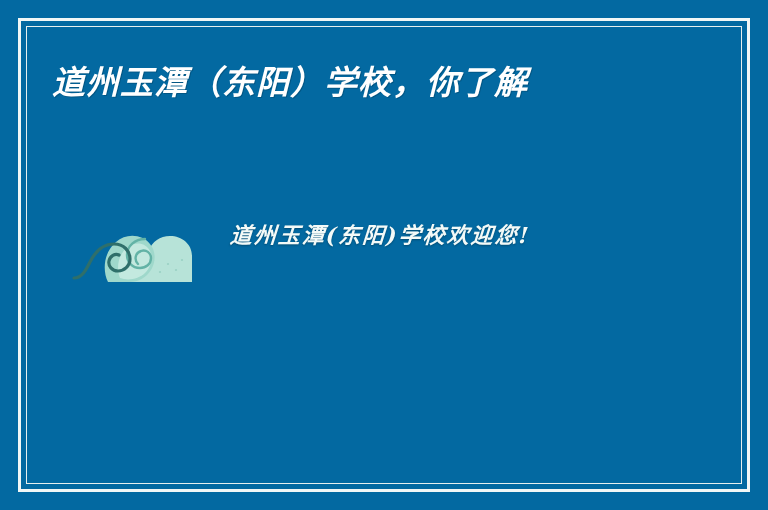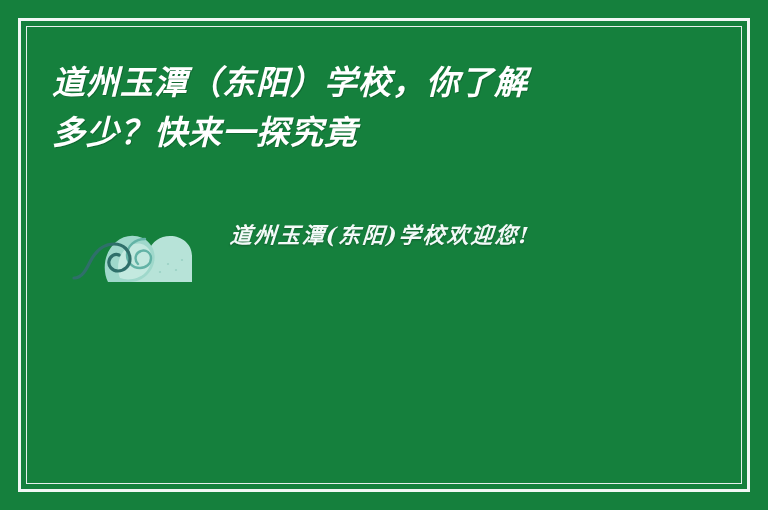--- a/index.html
+++ b/index.html
@@ -12,21 +12,21 @@
     width: 768px;
     height: 510px;
     overflow: hidden;
     font-family: "Liberation Sans", "DejaVu Sans", sans-serif;
   }
 
   #poster {
     position: relative;
     width: 768px;
     height: 510px;
-    background: #15803d;
+    background: #0369a1;
     box-sizing: border-box;
     overflow: hidden;
   }
 
   
   .frame-outer {
     position: absolute;
     left: 18px;
     top: 18px;
     width: 732px;
@@ -104,21 +104,20 @@
 </head>
 <body>
 
 <div id="poster">
 
   <div class="frame-outer"></div>
   <div class="frame-inner"></div>
 
   <div class="headline">
     <span class="headline-line">道州玉潭（东阳）学校，你了解</span>
-    <span class="headline-line">多少？快来一探究竟</span>
   </div>
 
   <div class="cloud-wrap">
     <svg viewBox="0 0 126 78" xmlns="http://www.w3.org/2000/svg" aria-hidden="true">
       <defs>
         <clipPath id="cloudClip">
           <rect x="0" y="0" width="126" height="74"></rect>
         </clipPath>
       </defs>
       <g clip-path="url(#cloudClip)">

